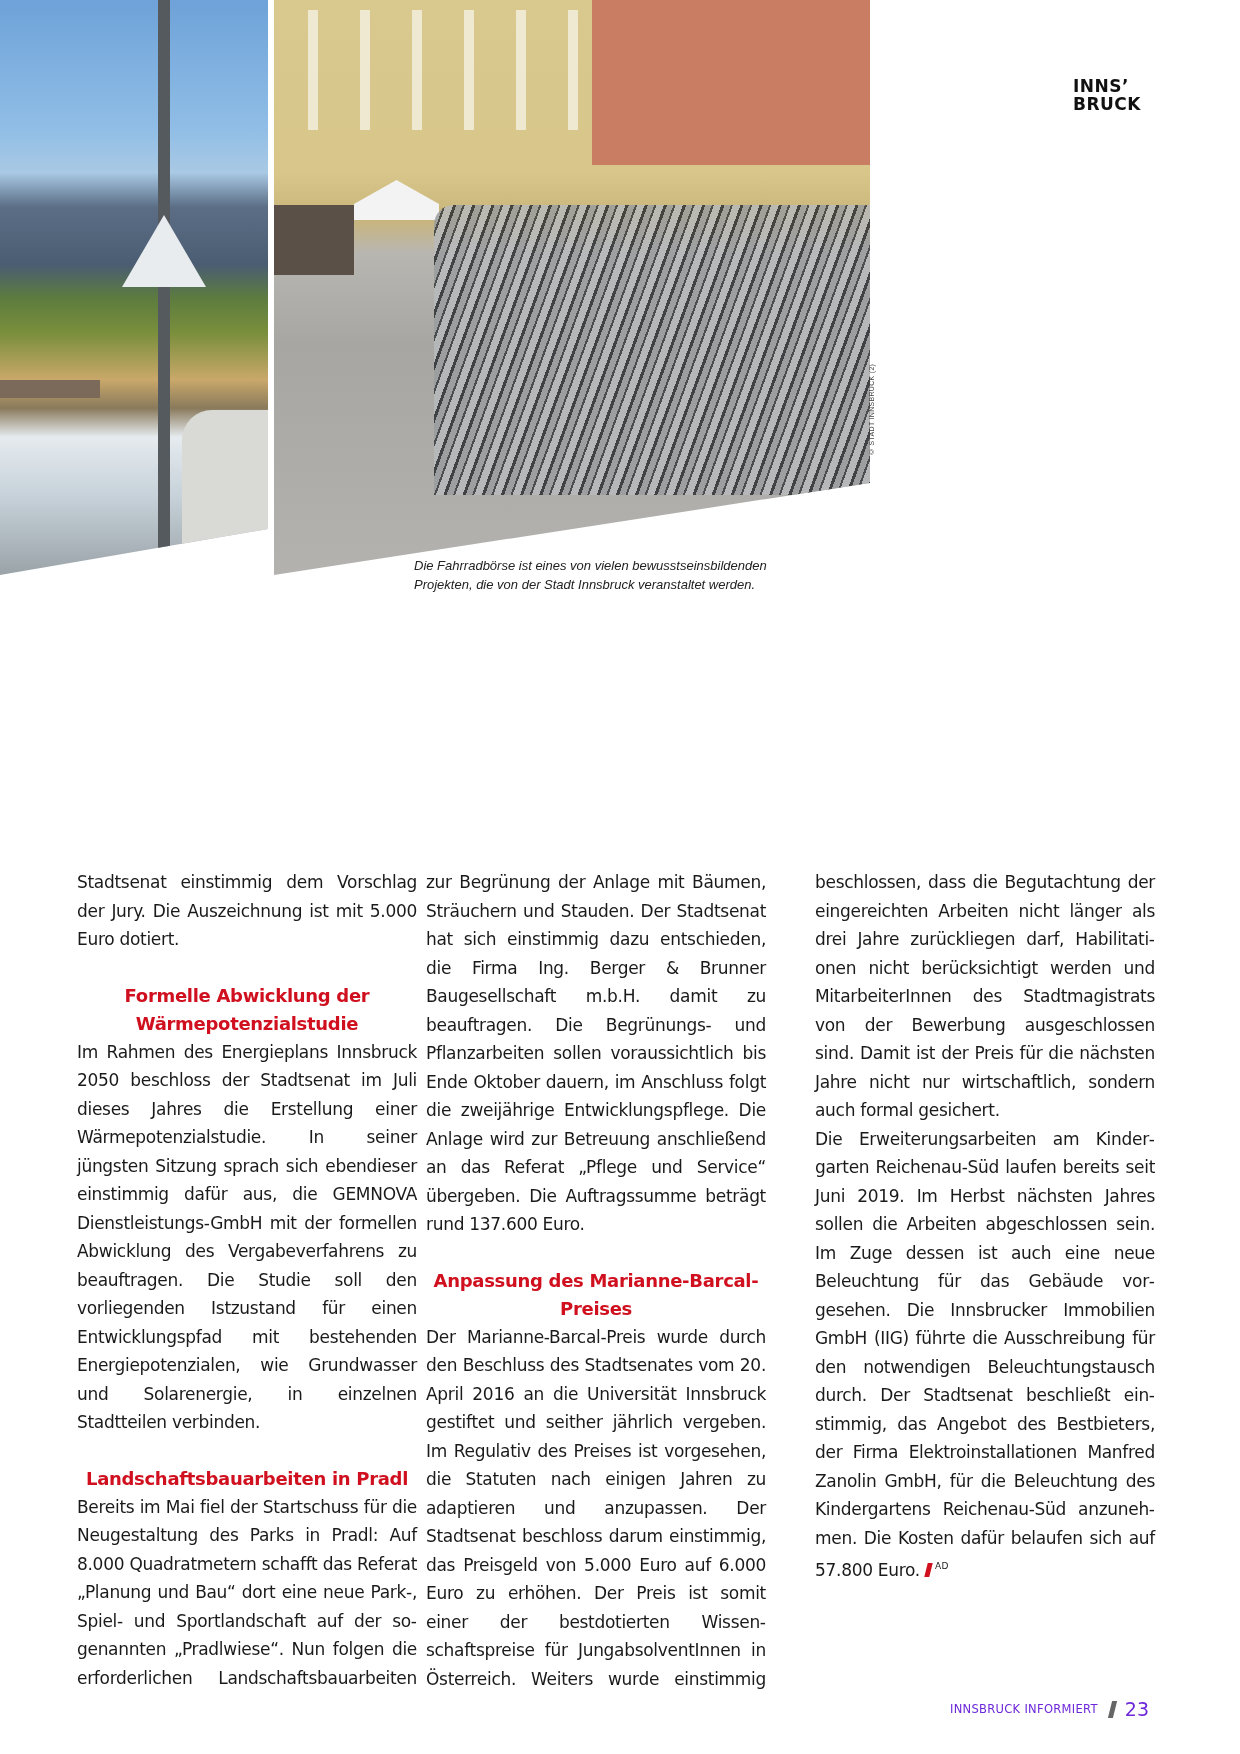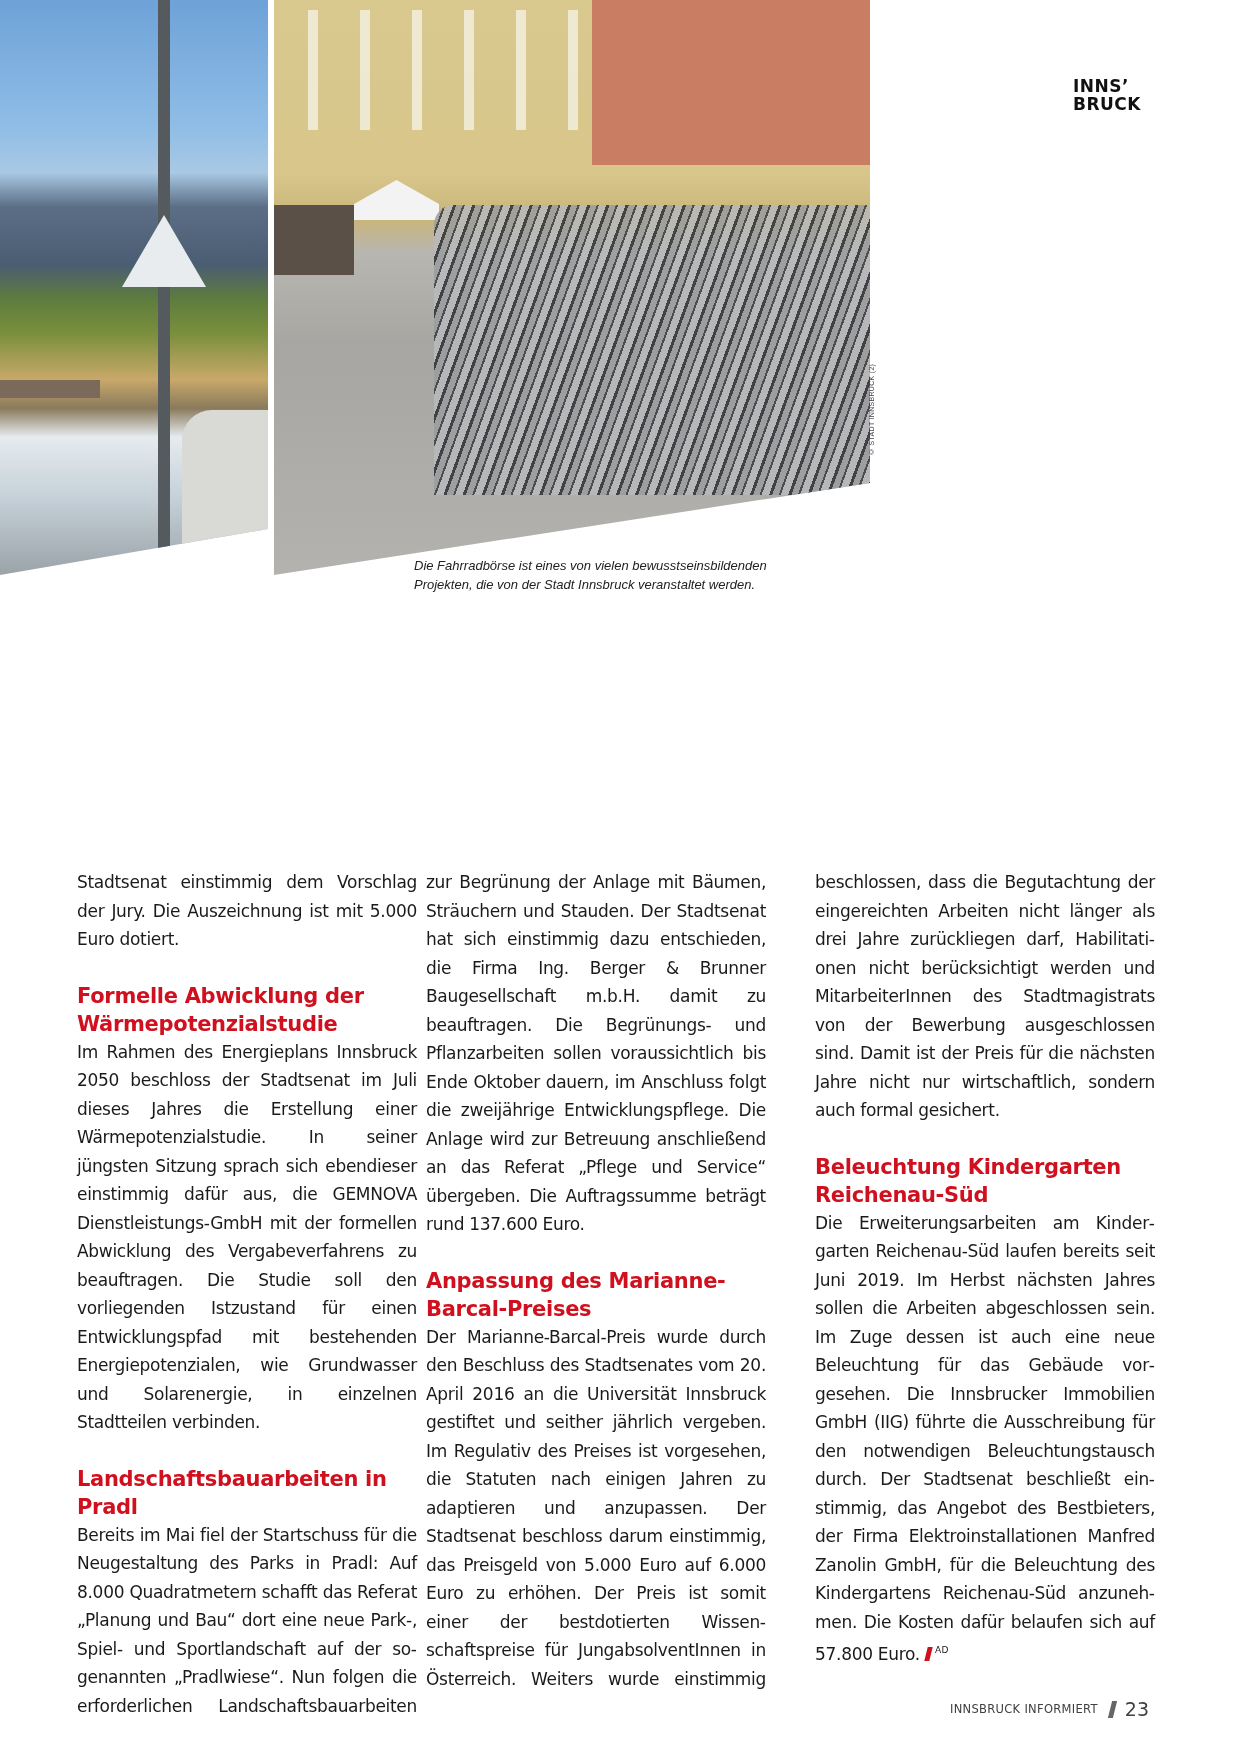--- a/index.html
+++ b/index.html
@@ -61,31 +61,31 @@
   .col {
     position: absolute; top: 868px; width: 340px;
     font-family: "DejaVu Sans", sans-serif; font-size: 17px; line-height: 28.5px;
     text-align: justify; color: #1a1a1a; letter-spacing: -0.3px;
   }
   .col1 { left: 77px; }
   .col2 { left: 426px; }
   .col3 { left: 815px; }
   .col p { margin: 0; }
   .col h2 {
-    margin: 28px 0 0 0; color: #d0101e; font-size: 21px; line-height: 28px;
-    font-weight: 700; text-align: left; letter-spacing: -0.3px;
+    margin: 28px 0 0 0; color: #d0101e; font-size: 18px; line-height: 28px;
+    font-weight: 700; text-align: center; letter-spacing: -0.3px;
   }
   .end-mark {
     display: inline-block; width: 5px; height: 14px; background: #d0101e;
     transform: skewX(-14deg); margin: 0 4px 0 6px; vertical-align: -1px;
   }
   .initials { font-size: 9px; vertical-align: super; letter-spacing: 0.5px; }
   .footer {
     position: absolute; left: 950px; top: 1698px; display: flex; align-items: center;
-    font-family: "DejaVu Sans", sans-serif; color: #404040;
+    font-family: "DejaVu Sans", sans-serif; color: #6d28d9;
   }
   .footer-title { font-size: 11.5px; letter-spacing: 0.3px; }
   .footer-slash { display:inline-block; width:5px; height:17px; background:#666; transform: skewX(-14deg); margin: 0 10px 0 12px; }
   .footer-page { font-size: 19px; }
 </style>
 </head>
 <body>
 
 <div class="logo">
   <div>INNS’</div>
@@ -124,21 +124,20 @@
 </div>
 
 <div class="col col2">
   <p>zur Begrünung der Anlage mit Bäumen, Sträuchern und Stauden. Der Stadtsenat hat sich einstimmig dazu entschieden, die Firma Ing. Berger &amp; Brunner Baugesell­schaft m.b.H. damit zu beauftragen. Die Begrünungs- und Pflanzarbeiten sollen voraussichtlich bis Ende Oktober dau­ern, im Anschluss folgt die zweijährige Entwicklungspflege. Die Anlage wird zur Betreuung anschließend an das Referat „Pflege und Service“ übergeben. Die Auf­tragssumme beträgt rund 137.600 Euro.</p>
   <h2>Anpassung des Marianne-Barcal-Preises</h2>
   <p style="text-align-last: justify;">Der Marianne-Barcal-Preis wurde durch den Beschluss des Stadtsenates vom 20. April 2016 an die Universität Inns­bruck gestiftet und seither jährlich vergeben. Im Regulativ des Preises ist vorgesehen, die Statuten nach einigen Jahren zu adaptieren und anzupassen. Der Stadtsenat beschloss darum ein­stimmig, das Preisgeld von 5.000 Euro auf 6.000 Euro zu erhöhen. Der Preis ist somit einer der bestdotierten Wissen­schaftspreise für JungabsolventInnen in Österreich. Weiters wurde einstimmig</p>
 </div>
 
 <div class="col col3">
   <p>beschlossen, dass die Begutachtung der eingereichten Arbeiten nicht länger als drei Jahre zurückliegen darf, Habilitati­onen nicht berücksichtigt werden und MitarbeiterInnen des Stadtmagistrats von der Bewerbung ausgeschlossen sind. Damit ist der Preis für die nächsten Jahre nicht nur wirtschaftlich, sondern auch formal gesichert.</p>
-  <h2>Beleuchtung Kindergarten Reichenau-Süd</h2>
   <p>
     <span>Die Erweiterungsarbeiten am Kinder­garten Reichenau-Süd laufen bereits seit Juni 2019. Im Herbst nächsten Jahres sollen die Arbeiten abgeschlos­sen sein. Im Zuge dessen ist auch eine neue Beleuchtung für das Gebäude vor­gesehen. Die Innsbrucker Immobilien GmbH (IIG) führte die Ausschreibung für den notwendigen Beleuchtungstausch durch. Der Stadtsenat beschließt ein­stimmig, das Angebot des Bestbieters, der Firma Elektroinstallationen Manfred Zanolin GmbH, für die Beleuchtung des Kindergartens Reichenau-Süd anzuneh­men. Die Kosten dafür belaufen sich auf 57.800 Euro.</span><span class="end-mark"></span><span class="initials">AD</span>
   </p>
 </div>
 
 <div class="footer">
   <span class="footer-title">INNSBRUCK INFORMIERT</span>
   <span class="footer-slash"></span>
   <span class="footer-page">23</span>
 </div>

